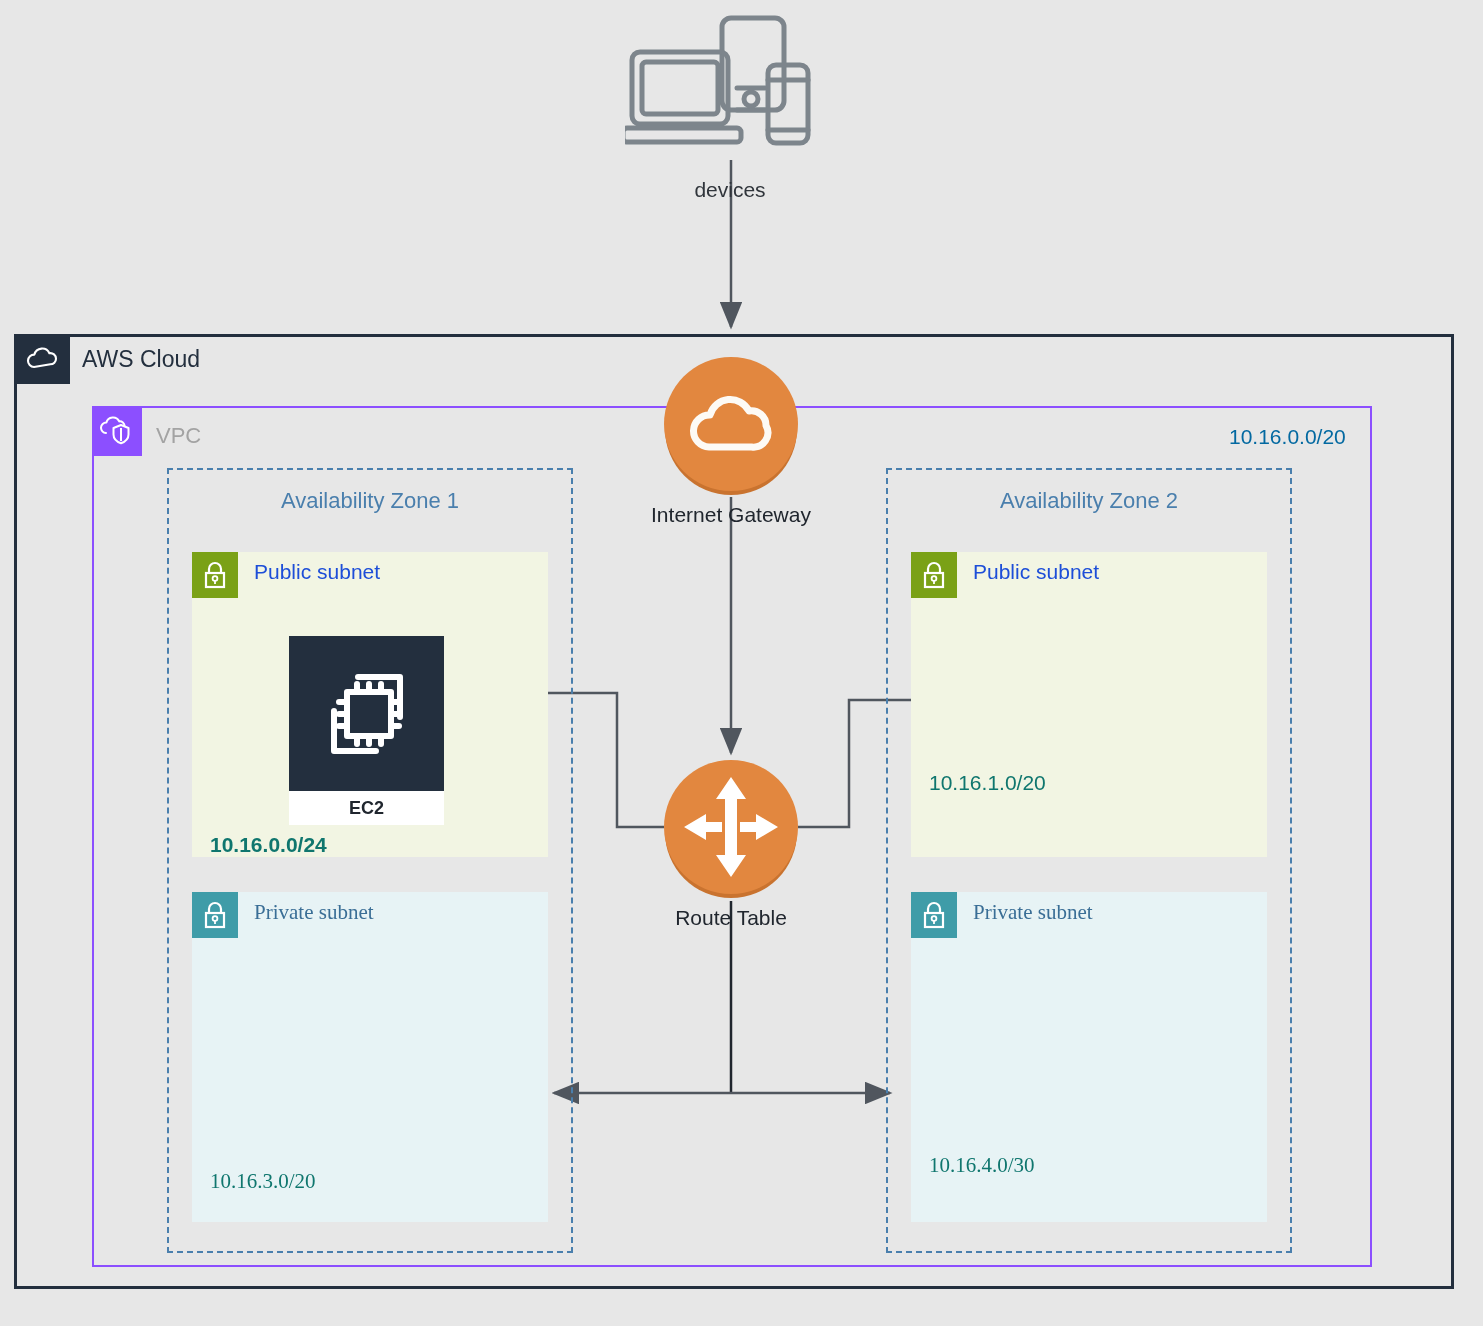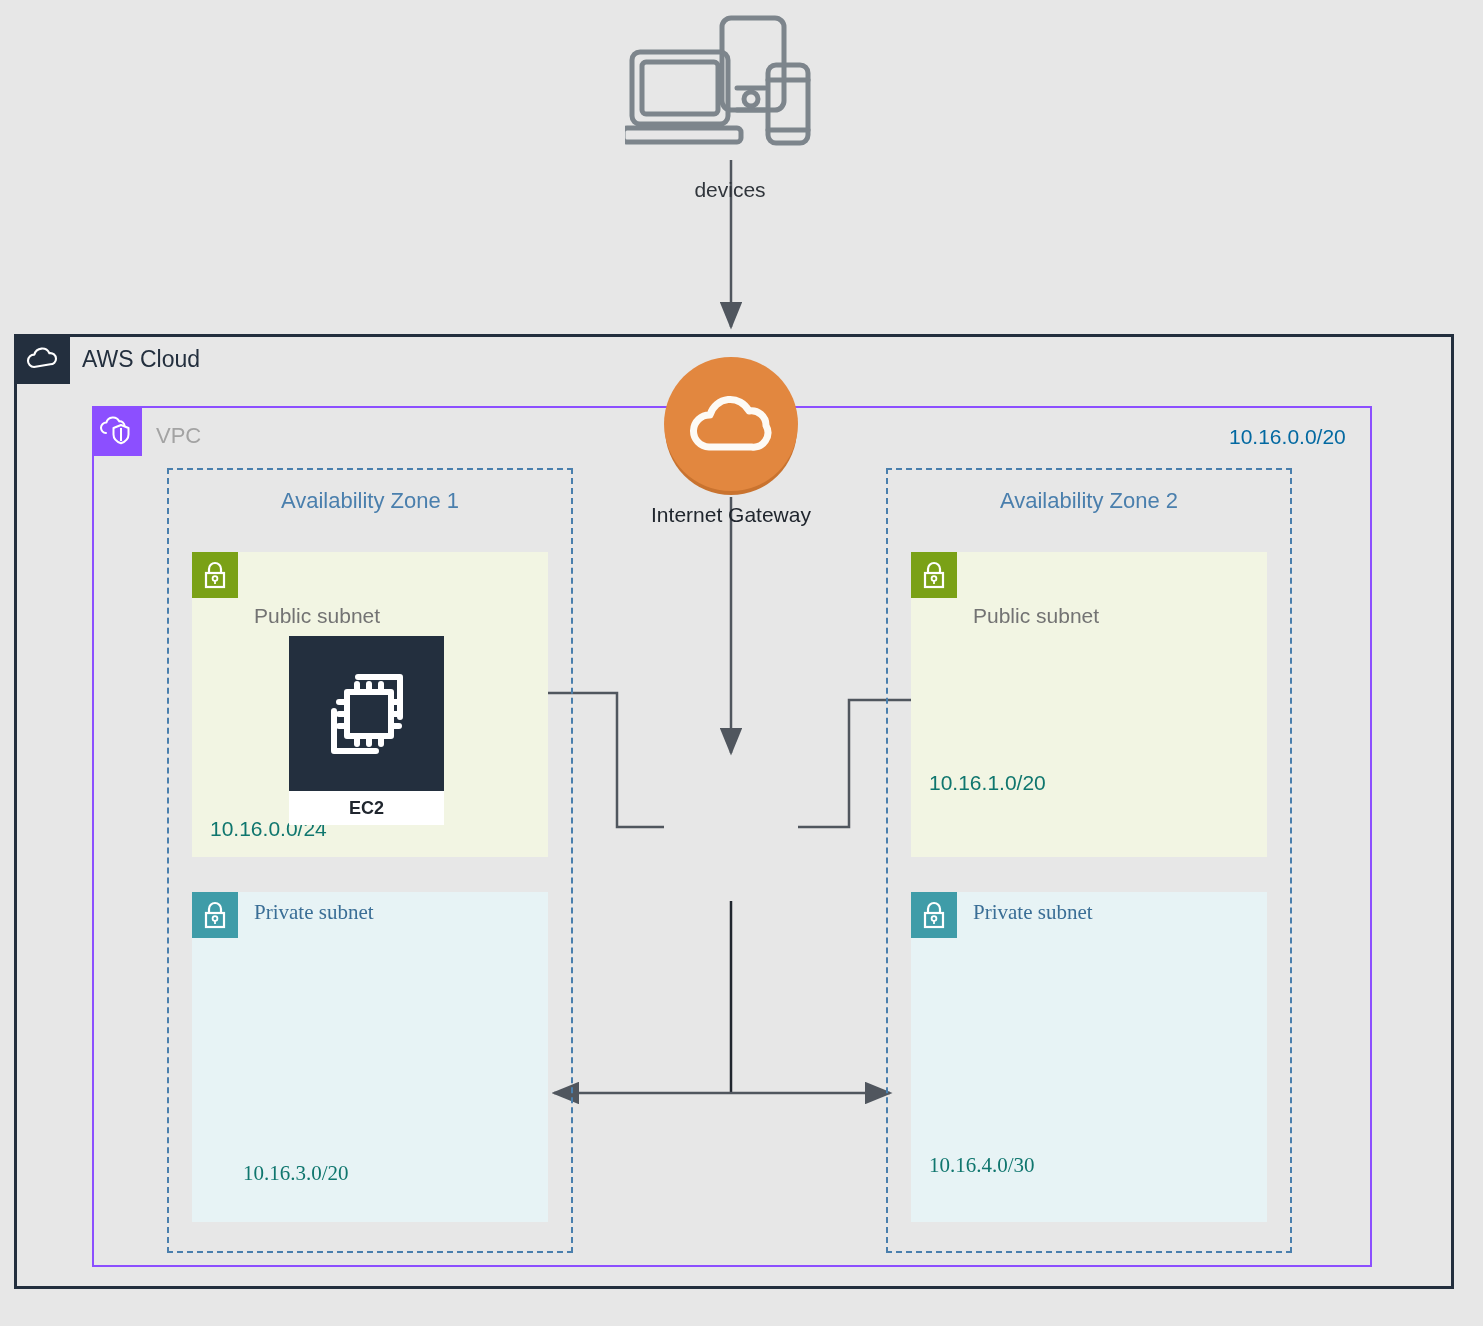--- a/index.html
+++ b/index.html
@@ -96,29 +96,29 @@
     position: absolute; left: 0; top: 0;
     width: 46px; height: 46px;
     display: flex; align-items: center; justify-content: center;
   }
   .badge-public  { background: #7aa116; }
   .badge-private { background: #3f9ca8; }
   .subnet-label {
     position: absolute; left: 62px; top: 8px;
     font-size: 21px;
   }
-  .label-public  { color: #737373; margin-top: 44px; }
+  .label-public  { color: #1d4ed8; }
   .label-private { color: #3a6e96; }
   .subnet-cidr {
     position: absolute; left: 18px;
     font-size: 21px; color: #0f766e;
   }
-  #cidr-pub-1  { bottom: 16px; }
+  #cidr-pub-1  { bottom: 0; font-weight: bold; }
   #cidr-pub-2  { bottom: 62px; }
-  #cidr-priv-1 { bottom: 36px; margin-left: 33px; }
+  #cidr-priv-1 { bottom: 28px; }
   #cidr-priv-2 { bottom: 44px; }
 
   
   #ec2-node { position: absolute; left: 289px; top: 636px; width: 155px; }
   #ec2-icon-box {
     width: 155px; height: 155px; background: #232f3e;
     display: flex; align-items: center; justify-content: center;
   }
   #ec2-caption {
     width: 155px; height: 34px; background: #ffffff;
@@ -308,14 +308,29 @@
 
   <div id="igw-node" class="orange-node">
     <div class="orange-circle">
       <svg width="92" height="66" viewBox="0 0 92 66">
         <path d="M24,56 a16,16 0 0 1 1,-32 a21,21 0 0 1 39,-4 a14.5,14.5 0 0 1 17,14.5 a14.5,14.5 0 0 1 -14.5,21.5 z" fill="none" stroke="#fdfaf5" stroke-width="7" stroke-linejoin="round"></path>
       </svg>
     </div>
     <div class="orange-caption">Internet Gateway</div>
   </div>
 
+  <div id="rt-node" class="orange-node">
+    <div class="orange-circle">
+      <svg width="110" height="110" viewBox="0 0 110 110">
+        <g fill="#ffffff">
+
+          <path d="M55,5 L70,27 H61 V83 H70 L55,105 L40,83 H49 V27 H40 Z"></path>
+
+          <path d="M8,55 L30,42 V50 H46 V60 H30 V68 Z"></path>
+
+          <path d="M102,55 L80,42 V50 H64 V60 H80 V68 Z"></path>
+        </g>
+      </svg>
+    </div>
+    <div class="orange-caption">Route Table</div>
+  </div>
 
 </div>
 
 </body></html>

